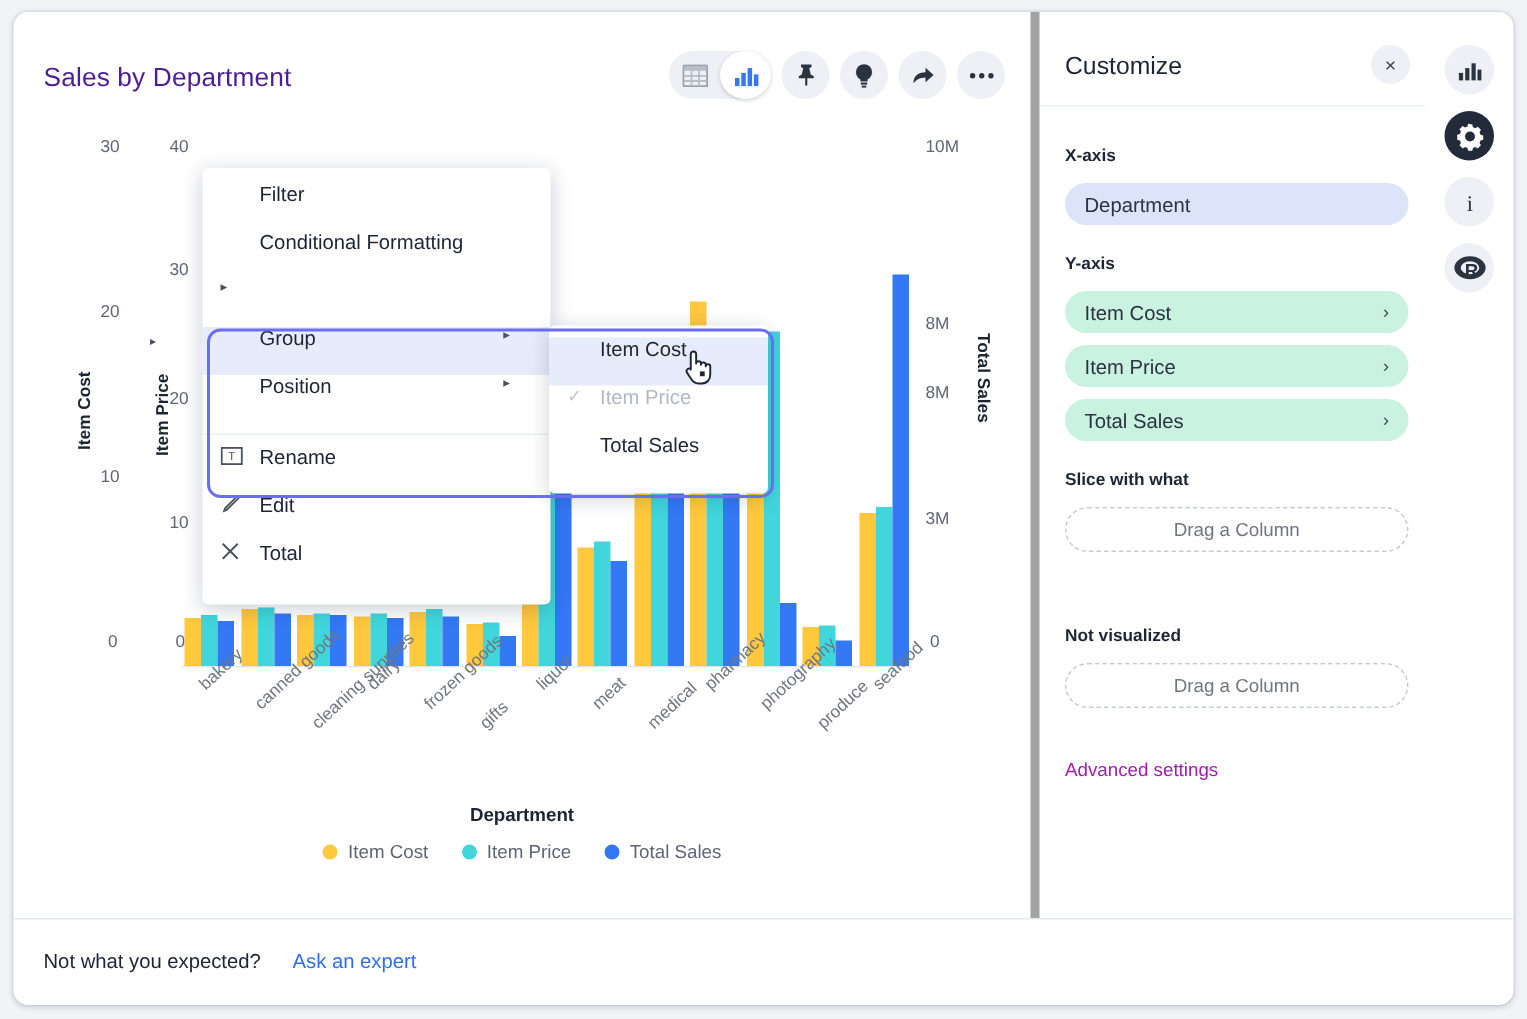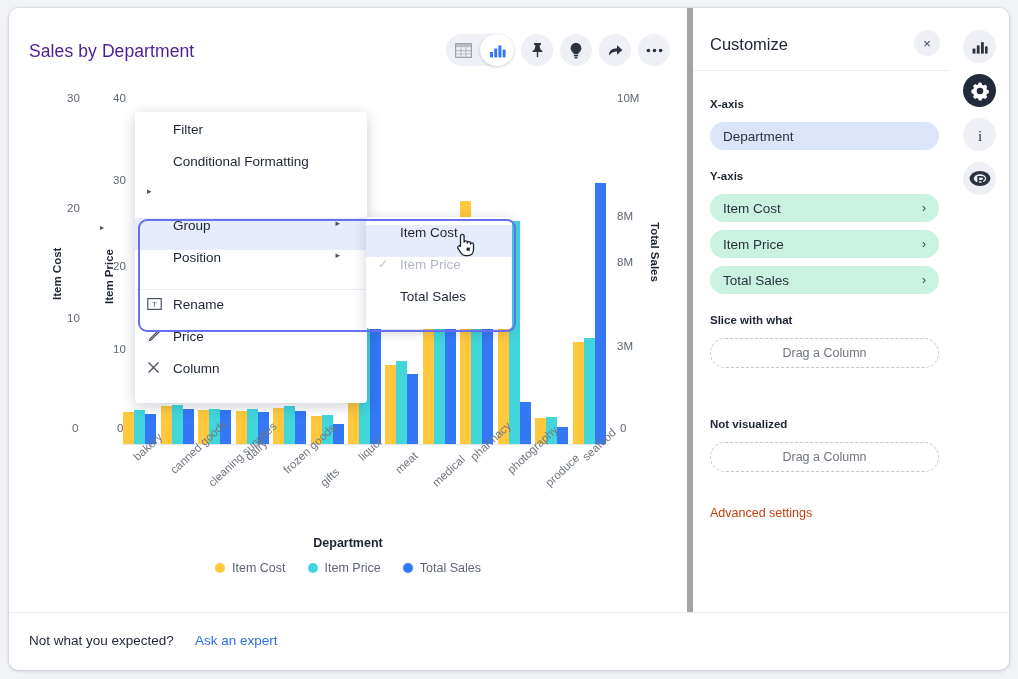--- a/index.html
+++ b/index.html
@@ -59,21 +59,21 @@
   .cust-close{position:absolute;right:16px;top:22px;width:26px;height:26px;border-radius:50%;background:#eef0f5;
      display:flex;align-items:center;justify-content:center;cursor:pointer;color:#3a4250;font-size:13px;}
   .sec-label{position:absolute;left:17px;font-size:11.5px;color:#1d2533;font-weight:700;}
   .pill{position:absolute;left:17px;width:229px;height:28px;border-radius:14px;display:flex;align-items:center;
         padding:0 13px;box-sizing:border-box;font-size:13.5px;color:#2b3240;cursor:pointer;}
   .pill.blue{background:#dce4fa;}
   .pill.green{background:#c9f2e0;}
   .pill .chev{margin-left:auto;color:#3a4250;font-size:12px;}
   .drop{position:absolute;left:17px;width:229px;height:30px;border-radius:15px;border:1px dashed #c3c9d2;
         display:flex;align-items:center;justify-content:center;font-size:12.5px;color:#70767f;box-sizing:border-box;cursor:pointer;}
-  .adv{position:absolute;left:17px;font-size:12.5px;color:#c2410c;cursor:pointer;}
+  .adv{position:absolute;left:17px;font-size:12.5px;color:#a21caf;cursor:pointer;}
 
   
   .rail-btn{position:absolute;left:13px;width:33px;height:33px;border-radius:50%;background:#eef0f5;
      display:flex;align-items:center;justify-content:center;cursor:pointer;}
   .rail-btn.active{background:#232b3b;}
 
   
   .footer{position:absolute;left:0;top:604px;width:1000px;height:58px;background:#fff;border-top:1px solid #e7eaef;}
   .foot-txt{position:absolute;left:20px;top:20px;font-size:13.5px;color:#1d2533;}
   .foot-link{position:absolute;left:186px;top:20px;font-size:13.5px;color:#2f6fed;cursor:pointer;}
@@ -381,30 +381,30 @@
           </svg>
         </span>
         <span class="mi-lbl">Rename</span>
       </div>
       <div class="mi">
         <span class="mi-ico">
           <svg width="14" height="14" viewBox="0 0 14 14">
             <path d="M11.3 1.6l1.1 1.1-8.3 8.3-1.7.6.6-1.7z" fill="none" stroke="#4a5160" stroke-width="1.2"></path>
           </svg>
         </span>
-        <span class="mi-lbl">Price</span>
+        <span class="mi-lbl">Edit</span>
       </div>
       <div class="mi">
         <span class="mi-ico">
           <svg width="13" height="13" viewBox="0 0 13 13">
             <line x1="1.5" y1="1.5" x2="11.5" y2="11.5" stroke="#4a5160" stroke-width="1.3"></line>
             <line x1="11.5" y1="1.5" x2="1.5" y2="11.5" stroke="#4a5160" stroke-width="1.3"></line>
           </svg>
         </span>
-        <span class="mi-lbl">Column</span>
+        <span class="mi-lbl">Total</span>
       </div>
     </div>
 
     <div class="sub">
       <div class="mi sel hasck">
         <span class="mi-lbl">Item Cost</span>
       </div>
       <div class="mi check hasck">
         <span class="check-mark">✓</span>
         <span class="mi-lbl">Item Price</span>

